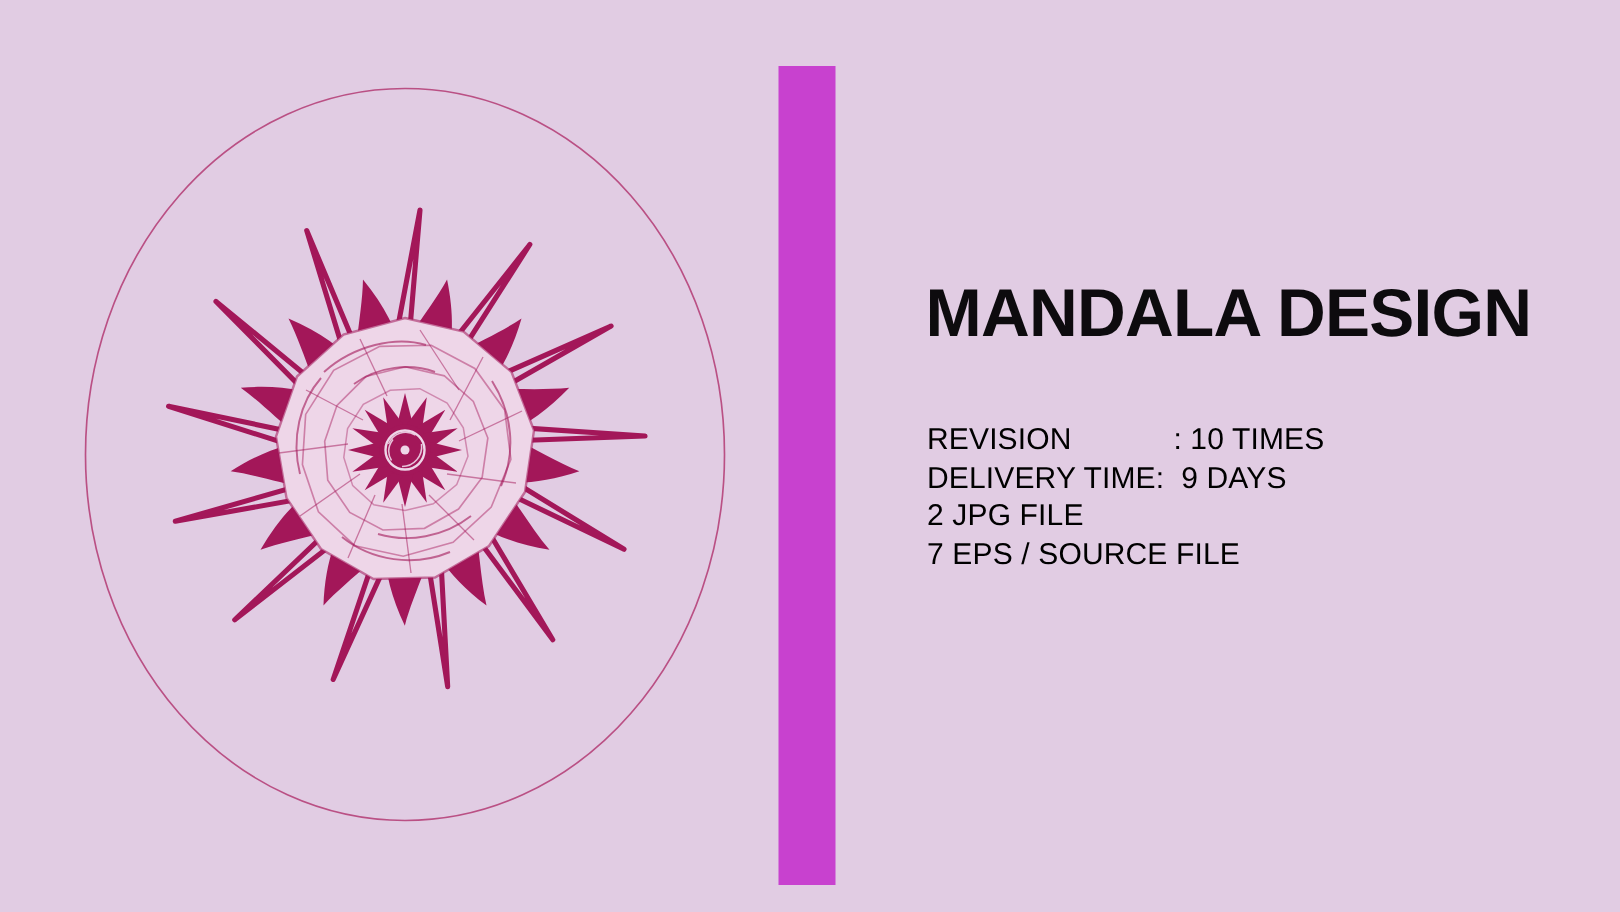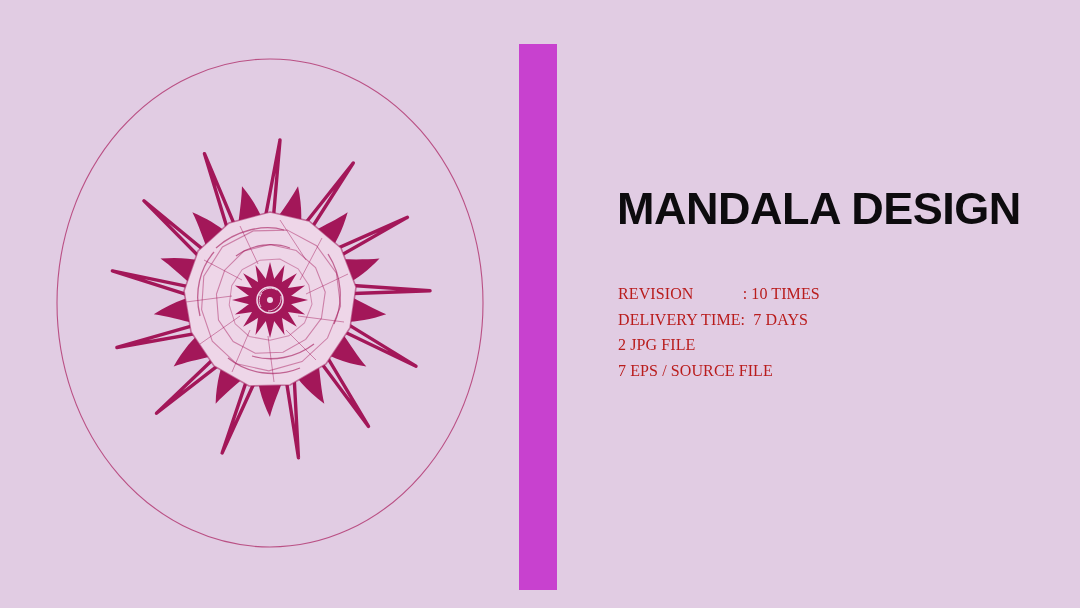--- a/index.html
+++ b/index.html
@@ -60,26 +60,26 @@
     font-weight: bold;
     letter-spacing: -0.5px;
     color: #0d0b0e;
     white-space: nowrap;
     font-family: "Liberation Sans", sans-serif;
   }
   #specs {
     position: absolute;
     left: 1px;
     top: 281px;
-    font-size: 16px;
+    font-size: 20px;
     line-height: 25.5px;
-    color: #b91c1c;
+    color: #000000;
     letter-spacing: 0.1px;
     white-space: nowrap;
-    font-family: Liberation Serif, serif;
+    font-family: Liberation Sans, sans-serif;
   }
   .spec-line {
     display: block;
     white-space: pre;
   }
 </style>
 </head>
 <body>
 
 <div id="slide">
@@ -280,19 +280,19 @@
       </g>
     </svg>
   </div>
 
   <div id="divider-bar"></div>
 
   <div id="text-panel">
     <div id="title">MANDALA DESIGN</div>
     <div id="specs">
       <span class="spec-line">REVISION            : 10 TIMES</span>
-      <span class="spec-line">DELIVERY TIME:  7 DAYS</span>
+      <span class="spec-line">DELIVERY TIME:  9 DAYS</span>
       <span class="spec-line">2 JPG FILE</span>
       <span class="spec-line">7 EPS / SOURCE FILE</span>
     </div>
   </div>
 
 </div>
 
 </body></html>

